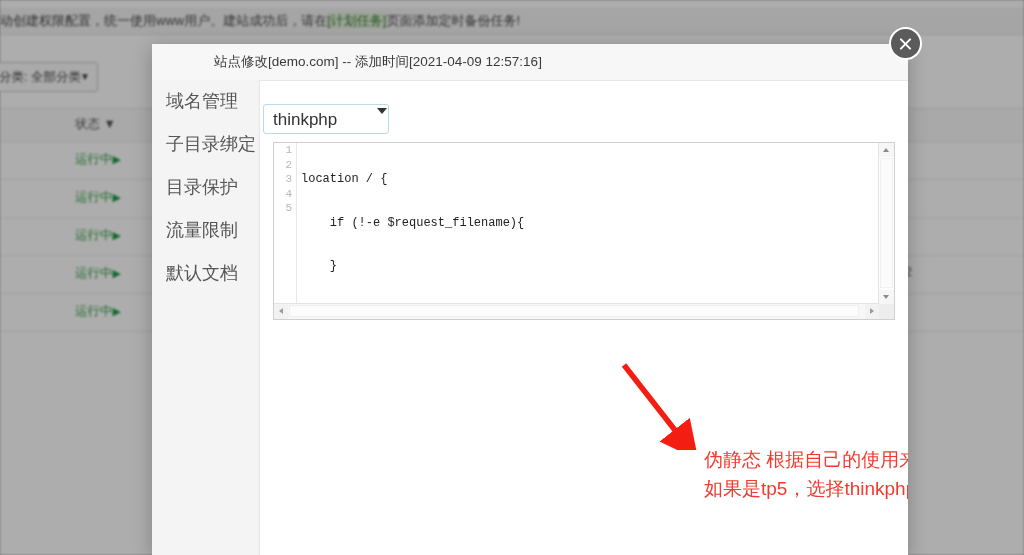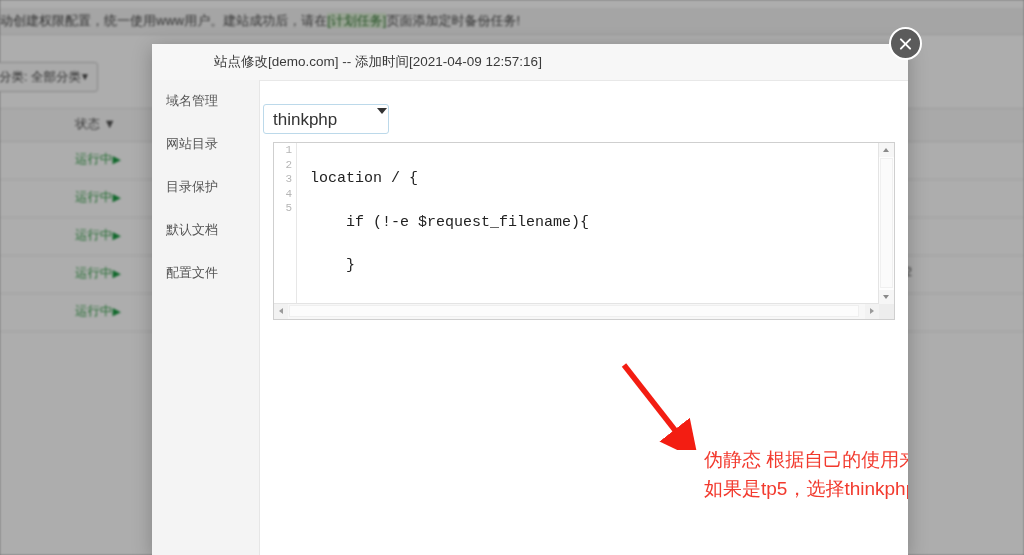--- a/index.html
+++ b/index.html
@@ -71,21 +71,21 @@
 
   #modal-body{position:absolute;left:0;top:36px;width:756px;height:475px;}
 
   
   #side-nav{
     position:absolute;left:0;top:0;width:107px;height:475px;
     background:#f4f4f4;border-right:1px solid #e6e6e6;
   }
   .nav-item{
     height:42px;line-height:42px;padding-left:14px;
-    font-size:13px;color:#555;cursor:pointer;white-space:nowrap;
+    font-size:18px;color:#555;cursor:pointer;white-space:nowrap;
     border-bottom:1px solid transparent;
   }
   .nav-item.active{background:#ffffff;color:#444;}
 
   
   #content{position:absolute;left:107px;top:0;right:0;bottom:0;}
 
   #rule-select{
     position:absolute;left:4px;top:18px;width:126px;height:30px;
     border:1px solid #bcd9ea;background:#fff;border-radius:3px;
@@ -115,23 +115,22 @@
     border-right:1px solid #e7e7e7;background:#fff;
   }
   .ln{
     font-family:"Liberation Mono","DejaVu Sans Mono",monospace;
     font-size:11px;color:#b6b6b6;text-align:right;padding-right:4px;
     line-height:14.5px;height:14.5px;
   }
   #code-lines{
     position:absolute;left:23px;top:0;right:0;
     font-family:"Liberation Mono","DejaVu Sans Mono",monospace;
-    font-size:15px;color:#222;line-height:14.5px;white-space:pre;
+    font-size:12px;color:#222;line-height:14.5px;white-space:pre;
     padding-left:4px;
-    margin-left:9px;
   }
   .cl{height:14.5px;}
 
   #v-scroll{
     position:absolute;right:0;top:0;width:15px;bottom:15px;
     background:#fdfdfd;border-left:1px solid #e4e4e4;
   }
   #v-scroll .arr{
     position:absolute;left:0;width:15px;height:14px;background:#f6f6f6;
   }
@@ -215,24 +214,24 @@
 <div id="modal">
 
   <div id="modal-header">
     <div id="modal-title">站点修改[demo.com] -- 添加时间[2021-04-09 12:57:16]</div>
   </div>
 
   <div id="modal-body">
 
     <div id="side-nav">
       <div class="nav-item"><span>域名管理</span></div>
-      <div class="nav-item"><span>网站目录</span></div>
+      <div class="nav-item"><span>子目录绑定</span></div>
       <div class="nav-item"><span>目录保护</span></div>
+      <div class="nav-item"><span>流量限制</span></div>
       <div class="nav-item"><span>默认文档</span></div>
-      <div class="nav-item"><span>配置文件</span></div>
       <div class="nav-item"></div>
     </div>
 
     <div id="content">
 
       <select id="rule-select"><option value="thinkphp">thinkphp</option><option value="0.当前">0.当前</option><option value="discuz">discuz</option><option value="typecho">typecho</option><option value="laravel">laravel</option><option value="wordpress">wordpress</option><option value="empirecms">empirecms</option><option value="dabr">dabr</option><option value="dedecms">dedecms</option><option value="drupal">drupal</option><option value="ecshop">ecshop</option><option value="emlog">emlog</option><option value="maccms">maccms</option><option value="mvc">mvc</option><option value="niushop">niushop</option><option value="phpcms">phpcms</option><option value="phpwind">phpwind</option><option value="sablog">sablog</option><option value="seacms">seacms</option><option value="shopex">shopex</option><option value="typecho">typecho</option><option value="whmcs">whmcs</option><option value="zblog">zblog</option></select>
       <div id="select-caret"></div>
 
       <div id="editor-wrap">
         <div id="editor-box">

